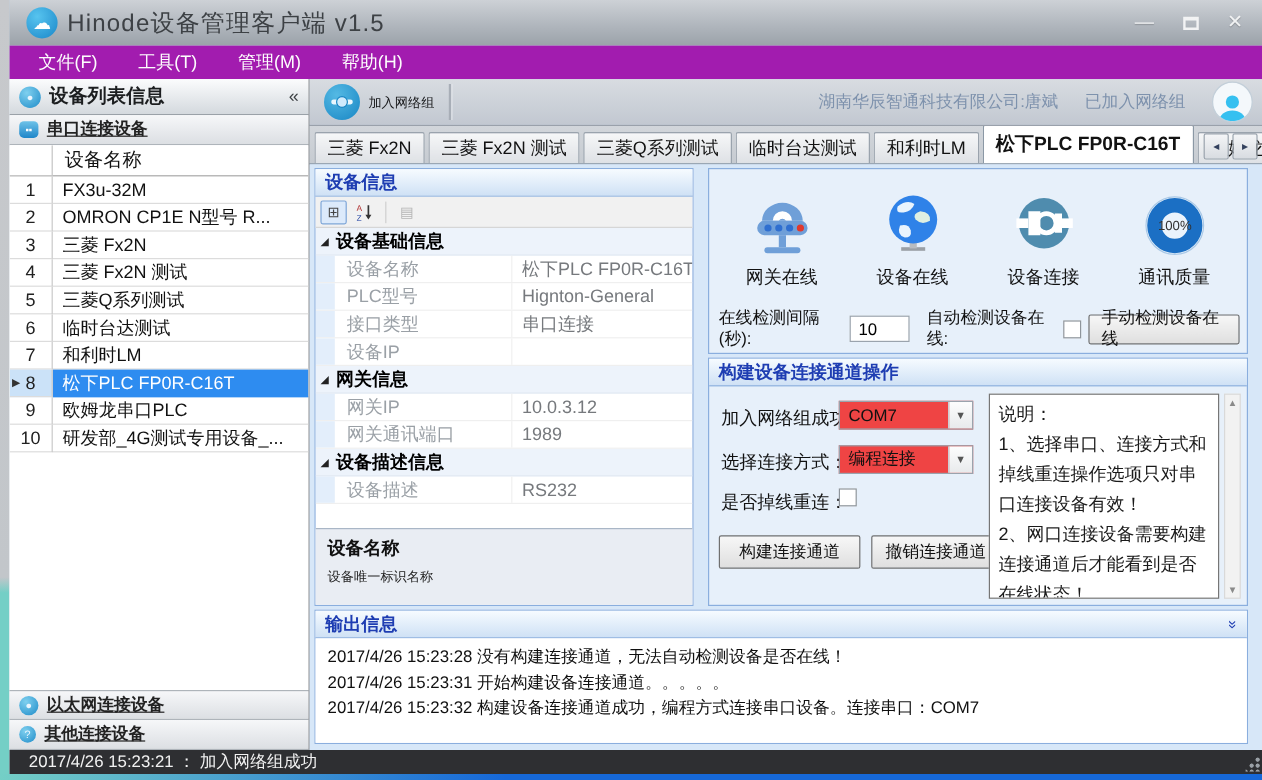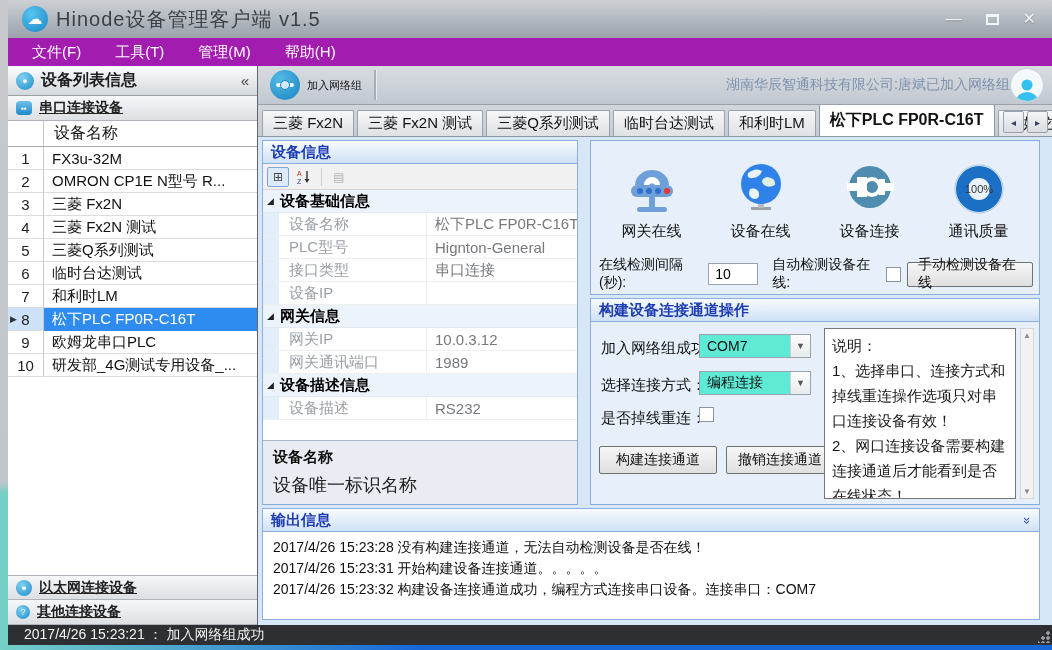--- a/index.html
+++ b/index.html
@@ -71,21 +71,21 @@
   .main { position:absolute; left:250px; top:66px; width:794px; height:559px; }
   .toolbar { position:absolute; left:0; top:0; width:794px; height:39px;
     background:linear-gradient(#d8dce1,#c2c8d1); border-bottom:1px solid #9aa1ab;
     display:flex; align-items:center; padding-left:6px; }
   .tb-btn { display:flex; align-items:center; gap:7px; padding:0 12px 0 6px; height:39px; }
   .tb-sep { width:1px; height:30px; background:#a8aeb7; box-shadow:1px 0 0 #e8ebef; }
   .tb-label { font-size:11px; color:#17181a; }
   .tb-icon { width:30px; height:30px; border-radius:50%; display:flex; align-items:center; justify-content:center; flex:0 0 auto; }
   .tb-icon.join { background:radial-gradient(circle at 35% 30%,#54b9e4,#1886c4); }
   .tb-icon.leave { background:radial-gradient(circle at 35% 30%,#54b9e4,#1886c4); }
-  .userbox { margin-left:auto; display:flex; align-items:center; gap:0; padding-right:8px;justify-content:flex-end; }
+  .userbox { margin-left:auto; display:flex; align-items:center; gap:22px; padding-right:8px;justify-content:flex-end; }
   .user-text { font-size:14px; color:#7e92ad; }
   .avatar { width:34px; height:34px; border-radius:50%; background:#f4f8fb; border:1px solid #c3cfd9;
     display:flex; align-items:flex-end; justify-content:center; overflow:hidden; }
 
   
   .tabstrip { position:absolute; left:0; top:39px; width:794px; height:32px;
     background:linear-gradient(#d2d6db,#c6cbd1); border-bottom:1px solid #8b98a5; display:flex; align-items:flex-end; padding-left:4px; overflow:hidden; }
   .tab { height:26px; margin-right:3px; padding:0 10px; display:flex; align-items:center; white-space:nowrap;
     background:linear-gradient(#f6f7f8,#dee1e5); border:1px solid #9aa3ad; border-bottom:none;
     border-radius:2px 2px 0 0; font-size:15px; color:#121212; flex:0 0 auto; }
@@ -113,40 +113,40 @@
   .pg-cat { height:23px; background:#edf3fb; display:flex; align-items:center; gap:6px; padding-left:4px;
     font-weight:bold; color:#000; border-bottom:1px solid #e2e9f2; }
   .pg-exp { font-size:9px; color:#222; }
   .pg-row { height:23px; display:flex; border-bottom:1px solid #efefef; }
   .pg-indent { width:16px; background:#e3eefb; flex:0 0 auto; }
   .pg-label { width:148px; color:#9aa0a6; display:flex; align-items:center; padding-left:10px; flex:0 0 auto;
     border-right:1px solid #f0f0f0; }
   .pg-value { flex:1; color:#76797d; display:flex; align-items:center; padding-left:8px; white-space:nowrap; overflow:hidden; }
   .pg-desc { height:64px; border-top:1px solid #a9b6c6; background:#e9edf3; padding:7px 10px; flex:0 0 auto; }
   .pg-desc .dn { font-size:15px; font-weight:bold; color:#111; margin-bottom:6px; }
-  .pg-desc .dd { font-size:18px; color:#222; }
+  .pg-desc .dd { font-size:11px; color:#222; }
 
   
   .pnl-status { left:332px; top:3px; width:450px; height:155px; background:#e7f0fa; display:flex; flex-direction:column; }
   .ind-row { flex:1; display:flex; align-items:center; justify-content:space-around; padding:2px 6px 0 6px; }
   .ind { display:flex; flex-direction:column; align-items:center; gap:3px; }
   .ind .ind-lbl { font-size:15px; color:#111; }
   .ctl-row { height:34px; display:flex; align-items:center; padding:0 6px 6px 8px; gap:6px; flex:0 0 auto; position:relative;}
   .ctl-lbl { font-size:14px; color:#111; }
   .ctl-input { width:50px; height:22px; border:1px solid #9aa3ad; background:#fff; font-size:14px; padding-left:6px;
     font-family:"Liberation Sans","DejaVu Sans",sans-serif; }
   .checkbox { width:15px; height:15px; background:#fff; border:1px solid #8e959c; flex:0 0 auto; }
   .btn { background:linear-gradient(#f7f7f7,#dfdfdf); border:1px solid #707070; border-radius:2px;
     font-size:14px; color:#111; display:flex; align-items:center; justify-content:center; }
   .btn-manual { height:25px; padding:0 10px; margin-left:auto; }
 
   
   .pnl-channel { left:332px; top:161px; width:450px; height:207px; background:#e7f0fa; }
   .ch-lbl { position:absolute; font-size:15px; color:#111; }
-  .combo { position:absolute; width:112px; height:24px; background:#5eead4; border:1px solid #9aa3ad; display:flex; align-items:center; }
+  .combo { position:absolute; width:112px; height:24px; background:#ef4444; border:1px solid #9aa3ad; display:flex; align-items:center; }
   .combo .cval { flex:1; font-size:14px; color:#111; padding-left:7px; }
   .combo .carr { width:20px; height:100%; border-left:1px solid #c9ced3; display:flex; align-items:center; justify-content:center;
     font-size:9px; color:#555; background:linear-gradient(#fdfdfd,#e8eaec); }
   .ch-check { position:absolute; left:108px; top:108px; }
   .btn-build { position:absolute; left:8px; top:147px; width:118px; height:28px; }
   .btn-revoke { position:absolute; left:135px; top:147px; width:108px; height:28px; }
   .notebox { position:absolute; left:233px; top:29px; width:192px; height:171px; background:#fff;
     border:1px solid #767676; padding:4px 7px; font-size:15px; line-height:25px; color:#1a1a1a; overflow:hidden; }
   .vscroll { position:absolute; left:429px; top:29px; width:14px; height:171px; background:#f2f2f2; border:1px solid #d9d9d9;
     display:flex; flex-direction:column; justify-content:space-between; align-items:center; padding:2px 0; }

